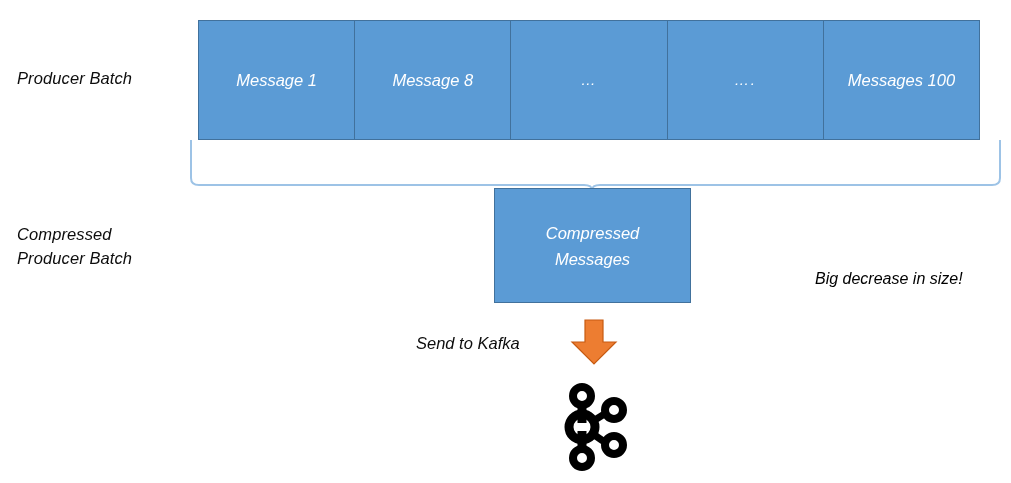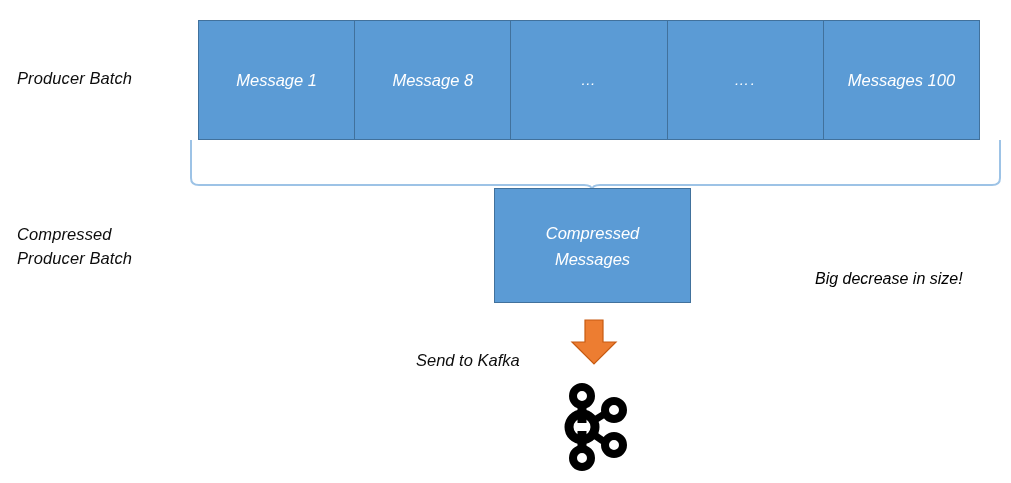--- a/index.html
+++ b/index.html
@@ -115,21 +115,21 @@
     line-height: 24px;
     color: #000000;
     white-space: nowrap;
     margin-top: 39px;
   }
 
   
   #label-send-to-kafka {
     position: absolute;
     left: 416px;
-    top: 348px;
+    top: 331px;
     font-size: 16.5px;
     line-height: 24px;
     color: #0d0d0d;
     white-space: nowrap;
   }
   #send-arrow {
     position: absolute;
     left: 569px;
     top: 318px;
     width: 50px;

